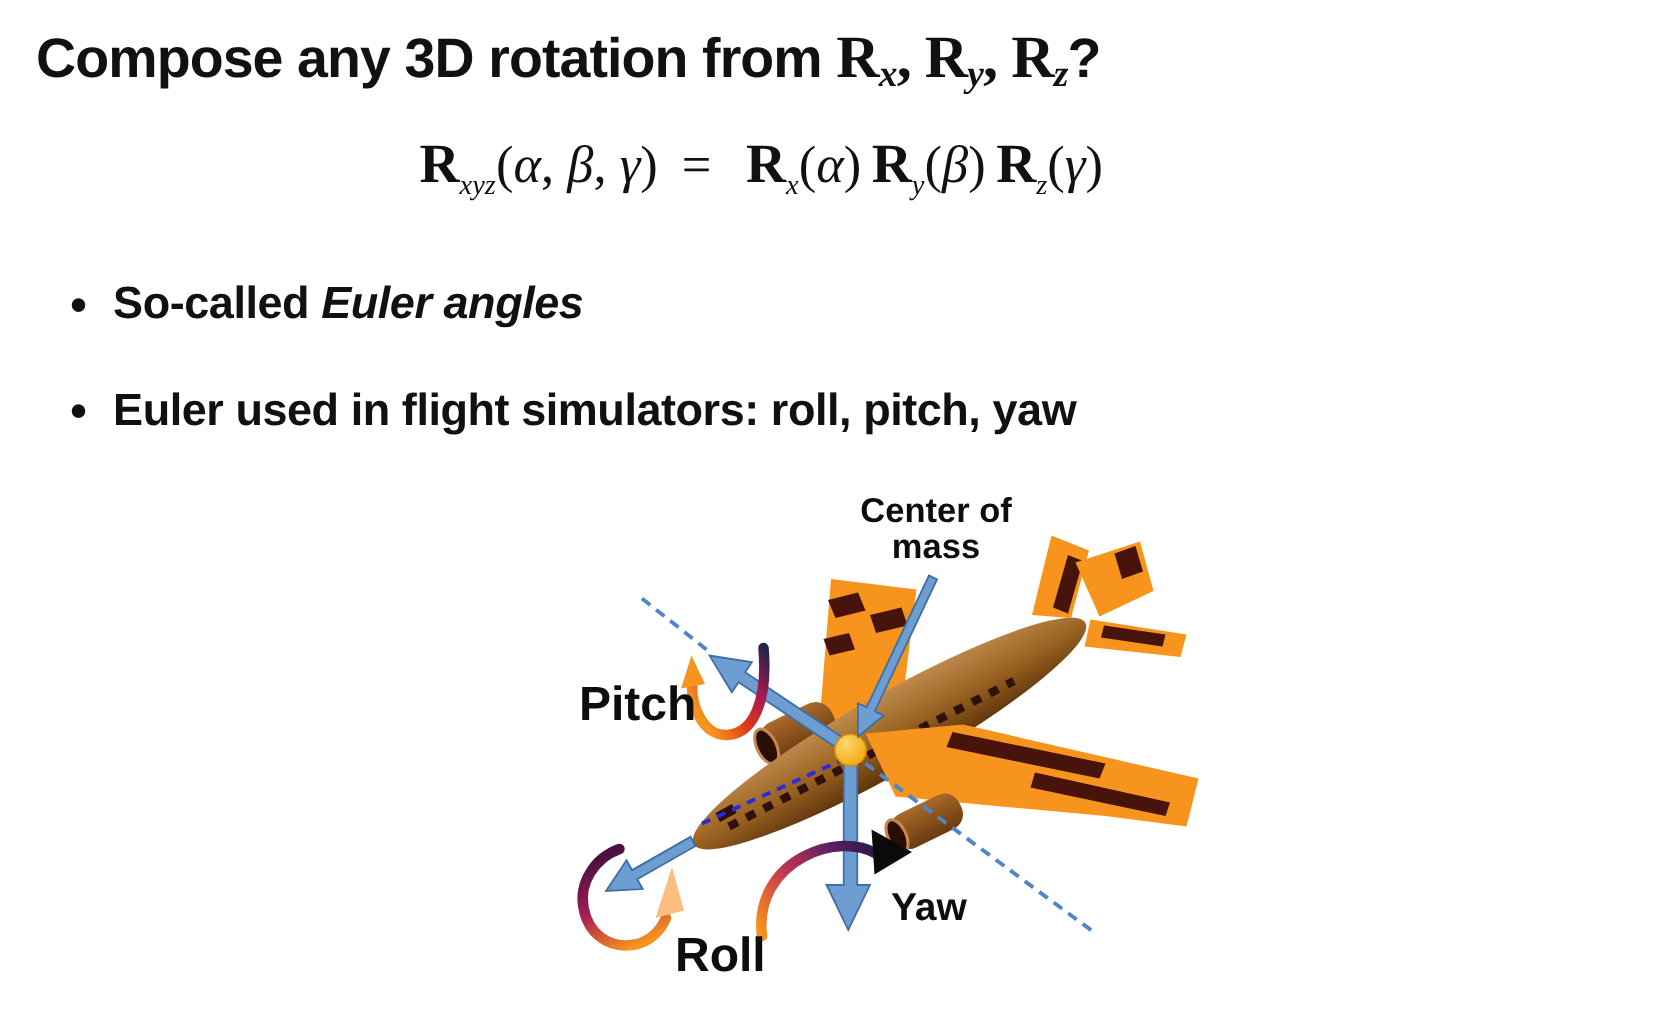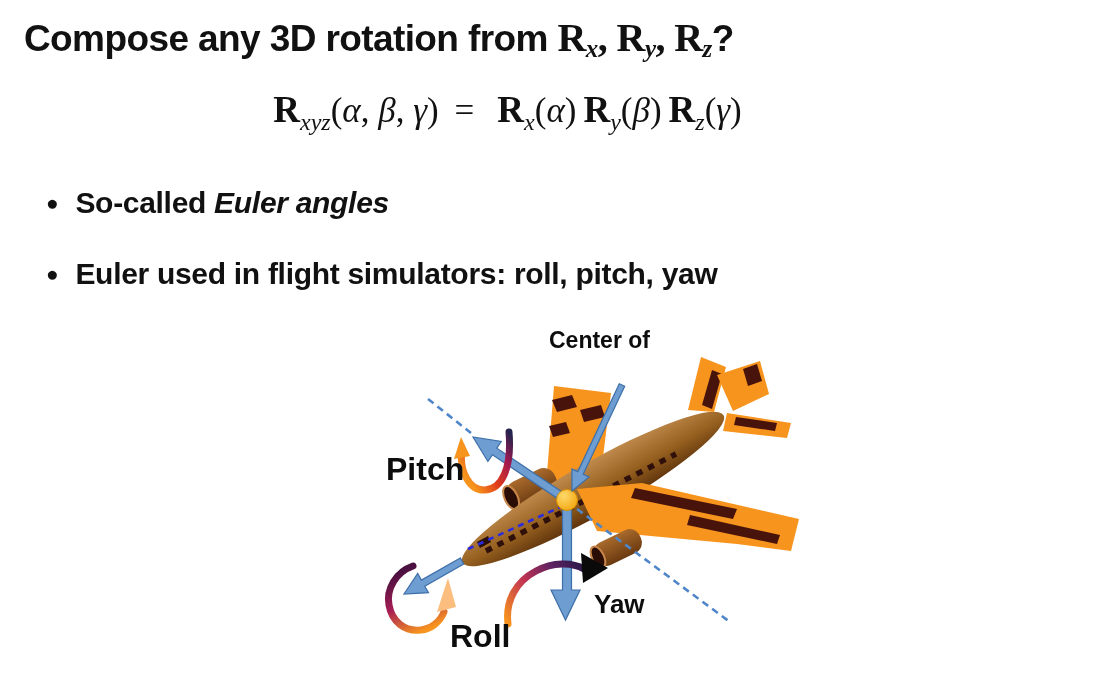--- a/index.html
+++ b/index.html
@@ -12,32 +12,32 @@
     position:absolute;left:24px;top:14px;
     font-size:37px;font-weight:700;letter-spacing:-0.6px;white-space:nowrap;
   }
   .mser{font-family:"Liberation Serif", serif;font-weight:700;font-size:40px;margin-top:32px;}
   .mser .msub{font-family:"Liberation Serif", serif;font-style:italic;font-size:25px;vertical-align:-6px;line-height:0;}
   .equation{
     position:absolute;left:0;top:88px;width:1015px;text-align:center;
     font-family:"Liberation Serif", serif;font-size:35px;white-space:nowrap;
   }
   .eqR{font-weight:700;font-size:37px;}
-  .eqsub{font-style:italic;font-size:24px;vertical-align:-8px;line-height:0;}
+  .eqsub{font-style:italic;font-size:19px;vertical-align:-8px;line-height:0;}
   .eqit{font-style:italic;}
   .eqeq{margin:0 16px;}
   .eqterm{margin-left:7px;}
   .bullet{position:absolute;left:46px;display:flex;align-items:flex-start;
     font-size:30px;font-weight:700;letter-spacing:-0.3px;white-space:nowrap;}
   .bullet .bdot{font-size:21px;padding-top:5px;margin-right:17px;}
   .b1{top:186px;}
   .b2{top:257px;}
   .it{font-style:italic;}
   .dlabel{position:absolute;font-weight:700;color:#0d0d0d;white-space:nowrap;}
-  .lab-com{left:549px;top:328px;width:150px;text-align:left;font-size:23px;line-height:24px;}
+  .lab-com{left:549px;top:328px;width:150px;text-align:center;font-size:23px;line-height:24px;}
   .lab-pitch{left:386px;top:451px;font-size:32px;}
   .lab-roll{left:450px;top:618px;font-size:32px;}
   .lab-yaw{left:594px;top:589px;font-size:26px;}
   svg.diagram{position:absolute;left:0;top:0;}
 </style>
 </head>
 <body>
 
 <div class="title">
   <span>Compose any 3D rotation from </span><span class="mser"><span>R</span><span class="msub">x</span></span><span class="mser">, </span><span class="mser"><span>R</span><span class="msub">y</span></span><span class="mser">, </span><span class="mser"><span>R</span><span class="msub">z</span></span><span>?</span>
@@ -146,16 +146,17 @@
     <path d="M 508,624 C 505,600 517,581 536,571 C 553,562 572,562 584,569" stroke="url(#yawGrad)"></path>
     <polygon points="581,553 583,583 608,568" fill="#0A0A0A" stroke="none"></polygon>
   </g>
 
   <circle cx="567" cy="500" r="10.5" fill="url(#dotGrad)" stroke="#D98E00" stroke-width="1"></circle>
   <polygon points="624.7,386.3 583.2,474.2 589.1,477 572,491 571.9,468.9 577.8,471.6 619.3,383.7" fill="#6D9DD1" stroke="#3E6FA8" stroke-width="1.2"></polygon>
 </svg>
 
 <div class="dlabel lab-com">
   <div>Center of</div>
+  <div>mass</div>
 </div>
 <div class="dlabel lab-pitch">Pitch</div>
 <div class="dlabel lab-roll">Roll</div>
 <div class="dlabel lab-yaw">Yaw</div>
 
 </body></html>

